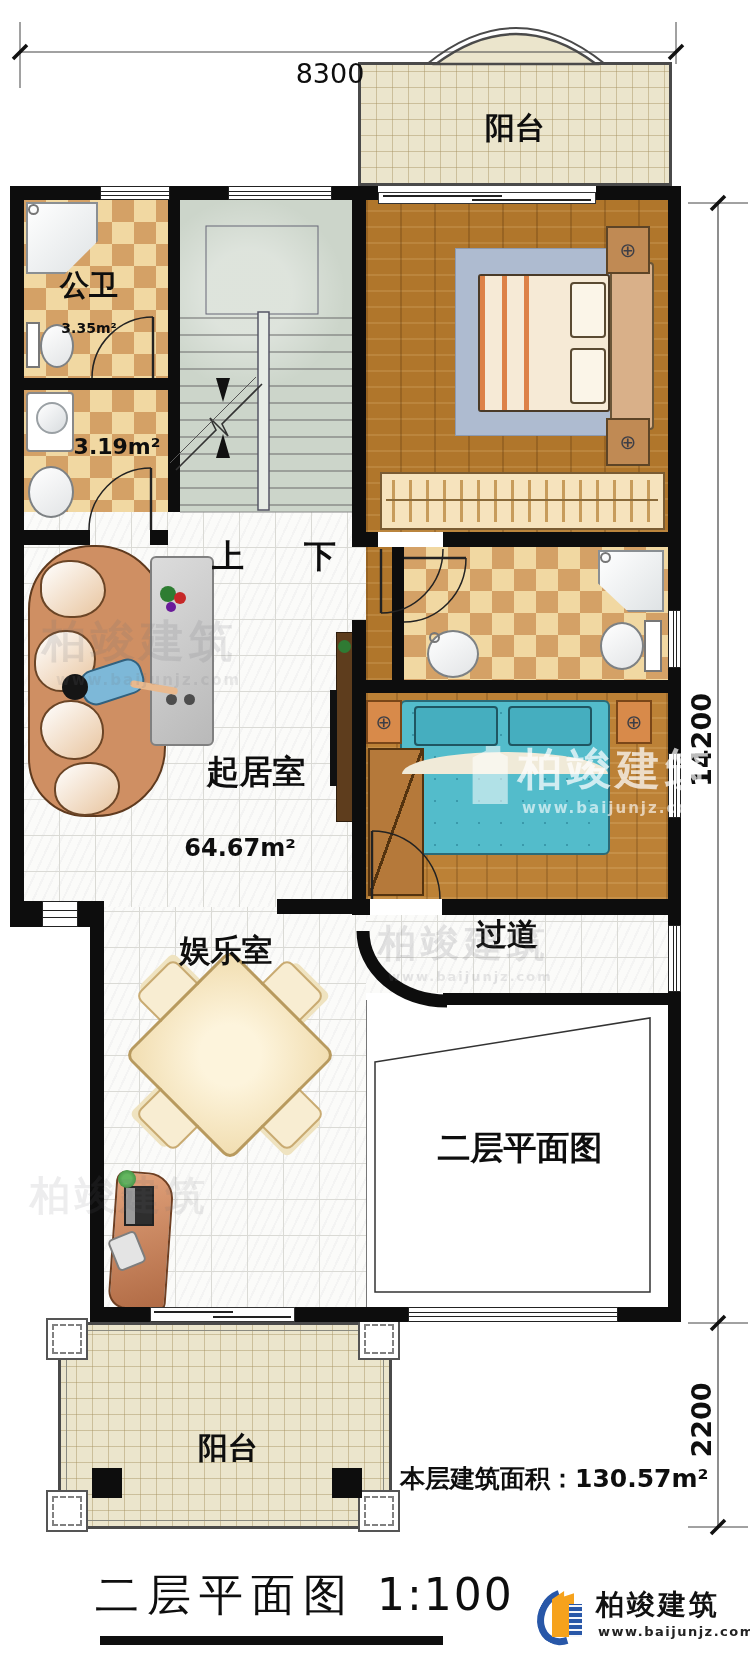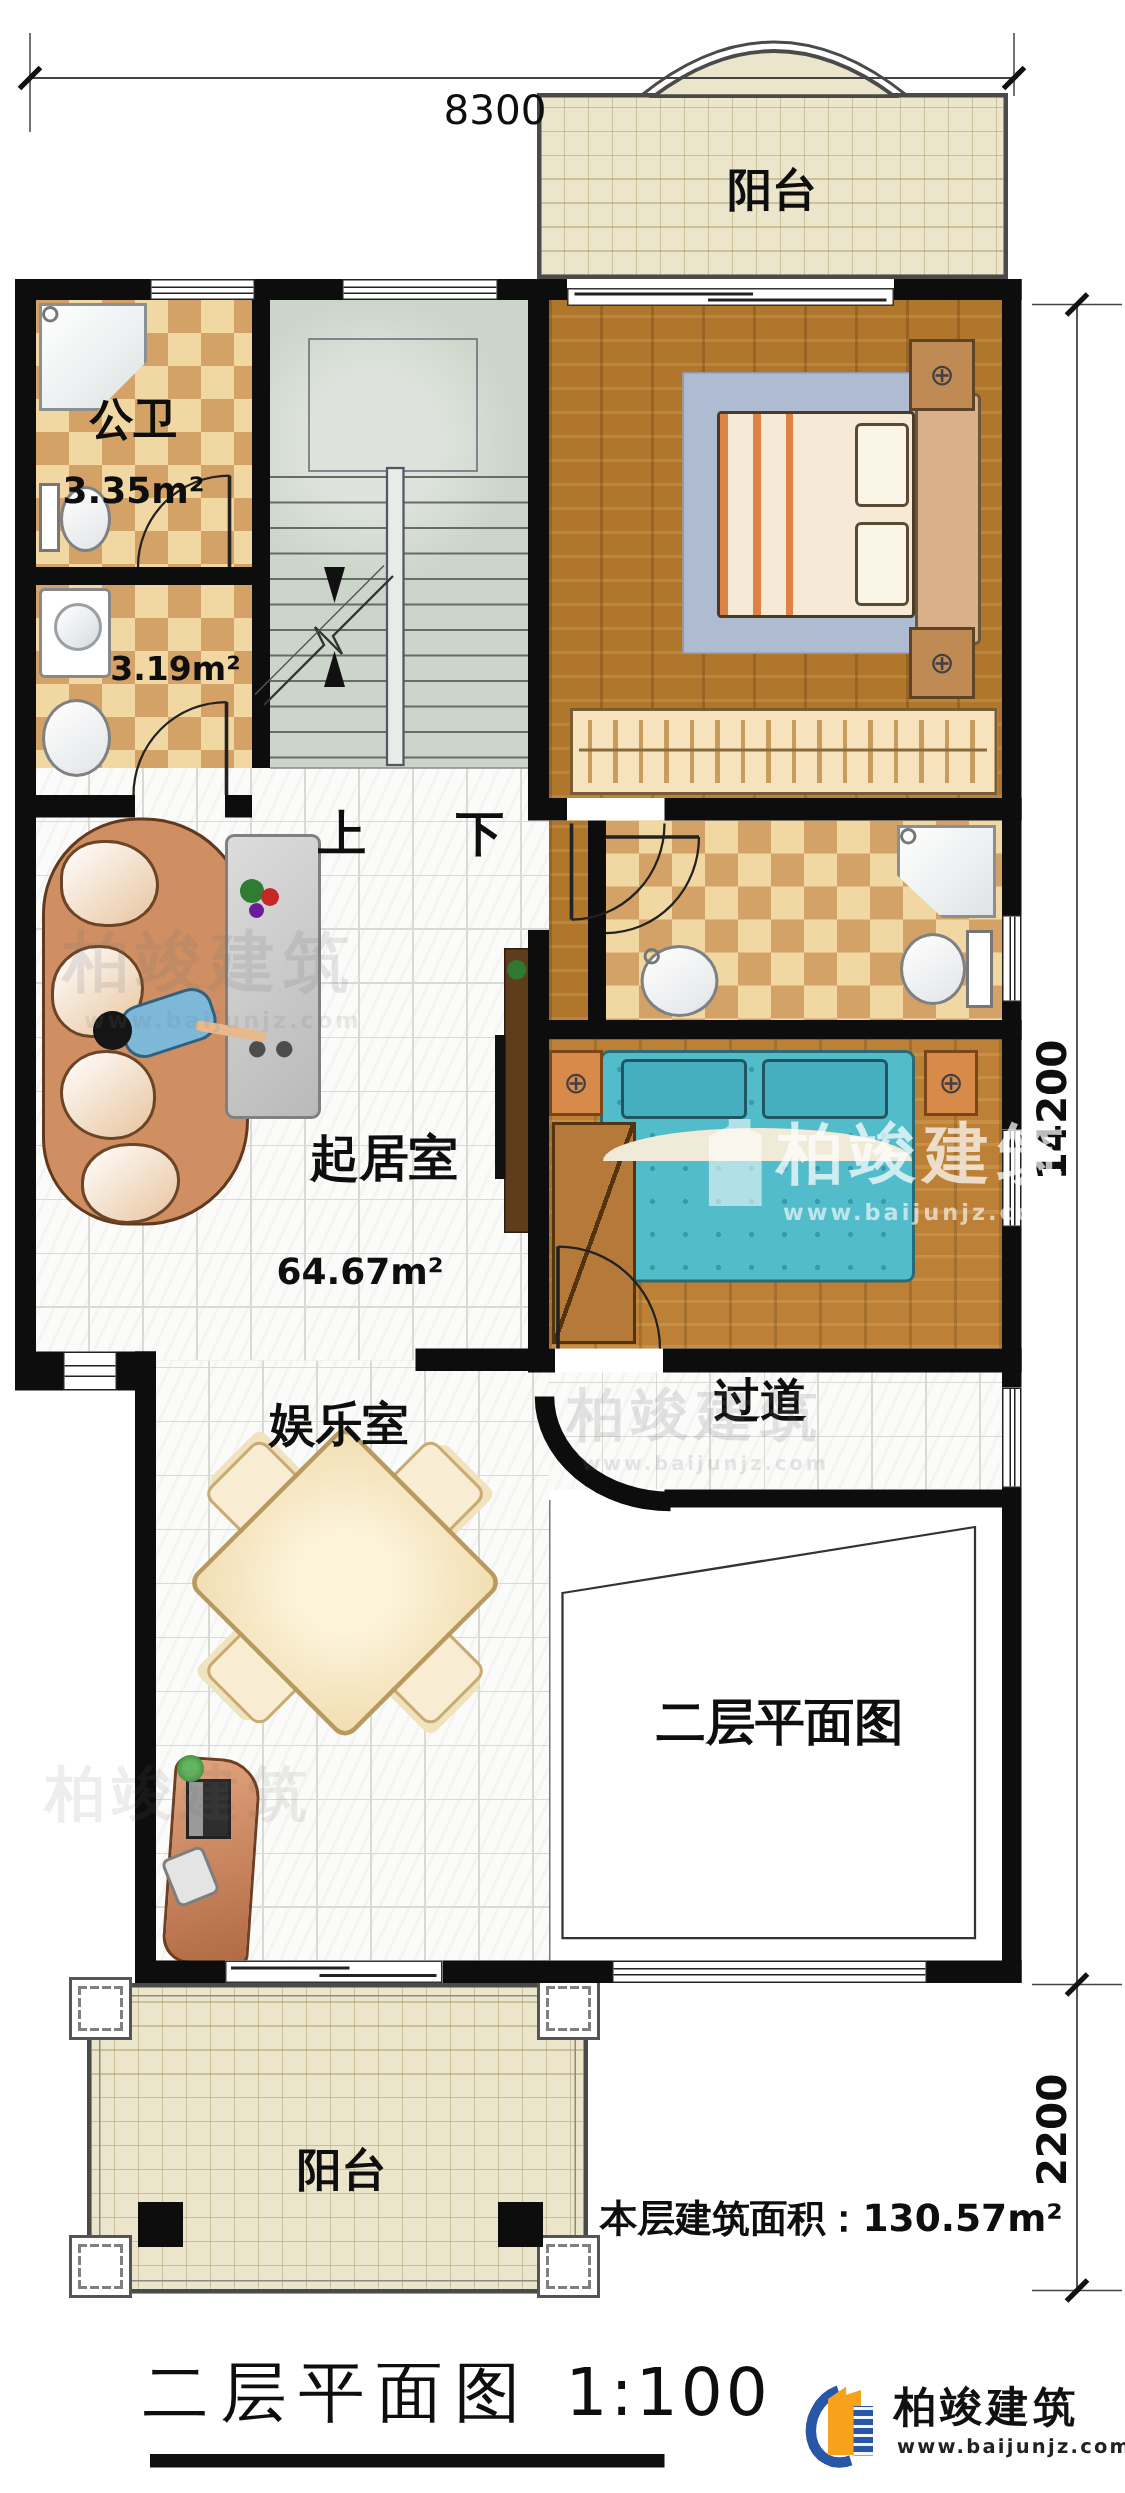--- a/index.html
+++ b/index.html
@@ -266,21 +266,21 @@
   </div>
   <div class="wm" style="left:30px;top:1168px;">
     <span class="wm-name" style="font-size:40px;color:rgba(110,110,118,0.12);">柏竣建筑</span>
   </div>
 
   <div class="lbl" style="left:515px;top:128px;font-size:30px;">
     <span>阳台</span>
   </div>
   <div class="lbl" style="left:89px;top:303px;font-size:29px;">
     <span>公卫</span>
-    <span class="area" style="font-size:24px;margin-top:20px;">3.35m²</span>
+    <span class="area" style="font-size:14px;margin-top:20px;">3.35m²</span>
   </div>
   <div class="lbl" style="left:117px;top:447px;font-size:22px;">
     <span>3.19m²</span>
   </div>
   <div class="lbl" style="left:256px;top:772px;font-size:33px;">
     <span>起居室</span>
   </div>
   <div class="lbl" style="left:240px;top:849px;font-size:24px;">
     <span>64.67m²</span>
   </div>

